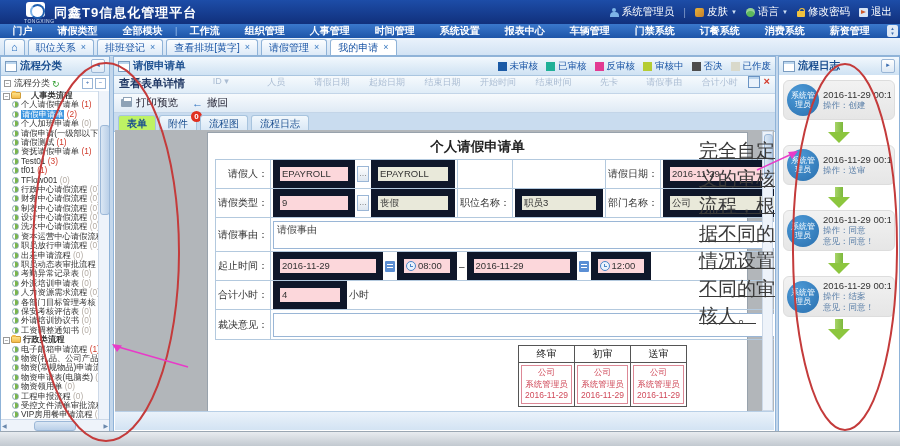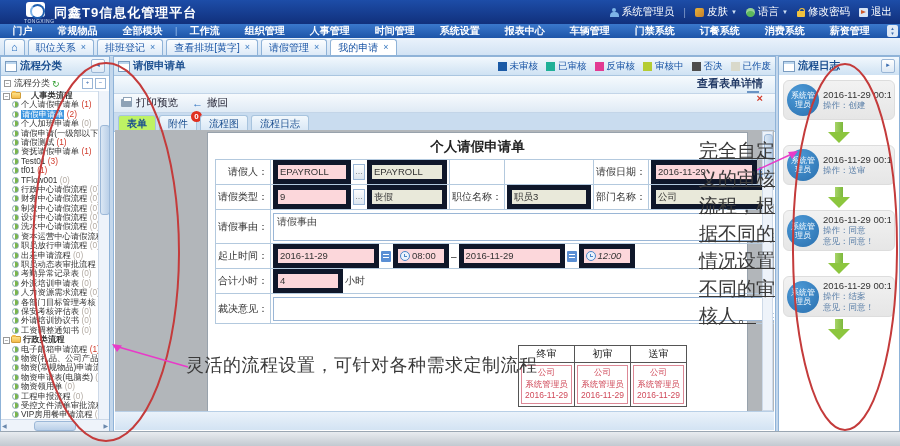--- a/index.html
+++ b/index.html
@@ -67,21 +67,21 @@
 
   .splitter{position:absolute;left:110px;top:56px;bottom:14px;width:3px;background:#c3d7ec;}
   .splitter .dots{position:absolute;top:185px;left:0;font-size:7px;color:#7a94b4;line-height:3px;}
 
   
   #mainpanel{left:113px;width:663px;}
   .legend{margin-left:auto;display:flex;align-items:center;gap:8px;font-weight:normal;}
   .legend .li{display:flex;align-items:center;gap:3px;font-size:9.5px;color:#1a55a5;}
   .legend .sw{width:9px;height:9px;display:inline-block;}
 
-  .dlg-title{height:17px;background:linear-gradient(#f6fafd,#dfecf7);border-bottom:1px solid #c3d5e8;display:flex;align-items:flex-end;padding:0 12px;flex-direction:column;}
+  .dlg-title{height:17px;background:linear-gradient(#f6fafd,#dfecf7);border-bottom:1px solid #c3d5e8;display:flex;align-items:flex-start;padding:0 5px;}
   .dlg-title .t{font-size:11px;font-weight:bold;color:#223a66;white-space:nowrap;}
   .ghost-heads{flex:1;display:flex;margin-left:8px;}
   .ghost-heads span{flex:1;text-align:center;font-size:9px;color:#9fb3cc;opacity:.85;white-space:nowrap;overflow:hidden;}
   .dlg-restore{width:10px;height:10px;border:1px solid #6a94c4;background:#eaf2fb;box-shadow:inset 0 2px 0 #bcd6ee;margin-right:4px;cursor:pointer;}
   .dlg-close{color:#d23a2a;font-size:11px;font-weight:bold;cursor:pointer;line-height:10px;}
 
   .dlg-toolbar{height:18px;background:linear-gradient(#f7fafd,#dfeaf5);border-bottom:1px solid #c3d5e8;display:flex;align-items:center;gap:14px;padding:0 7px;font-size:10.5px;color:#223;}
   .tool{display:flex;align-items:center;gap:4px;cursor:pointer;}
   .i-printer{width:11px;height:8px;background:#8ea2b6;border-radius:1px;position:relative;display:inline-block;}
   .i-printer::before{content:"";position:absolute;left:2px;top:-2px;width:7px;height:3px;background:#fff;border:1px solid #8ea2b6;}
@@ -95,21 +95,21 @@
   .dlg-content{position:absolute;left:1px;right:1px;top:73px;bottom:19px;background:#b2b6ba;overflow:hidden;}
   .dlg-footer{position:absolute;left:1px;right:1px;bottom:1px;height:18px;background:linear-gradient(#eaf2fa,#d3e3f3);border-top:1px solid #b8cfe6;}
   .sheet{position:absolute;left:92px;top:2px;width:541px;height:282px;background:#fff;border:1px solid #98a2ac;box-sizing:border-box;}
   .sheet-vscroll{position:absolute;right:1px;top:1px;bottom:1px;width:11px;background:#eef3fa;border:1px solid #cdd9e8;box-sizing:border-box;}
 
   .form-title{position:absolute;left:0;top:5px;width:100%;text-align:center;font-size:13.5px;font-weight:bold;color:#222;}
   table.form{position:absolute;left:7px;top:26px;border-collapse:collapse;table-layout:fixed;border-radius:23px;}
   table.form td{border:1px solid #b3c9de;font-size:10px;color:#333;padding:0 2px;vertical-align:middle;}
   td.flabel{text-align:right;padding-right:3px;white-space:nowrap;}
   .fx{display:flex;align-items:center;gap:2px;}
-  .inp{height:14px;line-height:14px;border:5px solid #0f172a;font-size:9.5px;color:#333;padding:0 2px;box-sizing:content-box;position:relative;white-space:nowrap;}
+  .inp{height:14px;line-height:14px;border:7px solid #0f172a;font-size:9.5px;color:#333;padding:0 2px;box-sizing:content-box;position:relative;white-space:nowrap;}
   .pink{background:#fcd7db;}
   .beige{background:#e9e9da;}
   .dots-btn{width:12px;height:16px;border:1px solid #9ab6d6;background:linear-gradient(#fefefe,#dde6ef);font-size:8px;line-height:14px;text-align:center;color:#555;cursor:pointer;box-sizing:border-box;}
   .i-cal{position:relative;display:inline-block;width:10px;height:11px;background:#5b8fd4;border-radius:1px;cursor:pointer;flex:none;}
   .i-cal::before{content:"";position:absolute;left:2px;right:2px;top:3px;height:1px;background:#fff;box-shadow:0 3px 0 #fff;}
   .i-clock{position:relative;display:inline-block;width:8px;height:8px;border:1px solid #4a86c8;border-radius:50%;background:#eaf2fc;flex:none;}
   .i-clock::before{content:"";position:absolute;left:3px;top:1.5px;width:1px;height:3px;background:#4a86c8;}
   .i-clock::after{content:"";position:absolute;left:3px;top:3.5px;width:3px;height:1px;background:#4a86c8;}
   .tarea{border:1px solid #9ab6d6;background:#fff;position:relative;font-size:10px;color:#444;padding:1px 3px;box-sizing:border-box;}
   .tarea::after{content:"";position:absolute;right:1px;bottom:1px;width:6px;height:6px;background:repeating-linear-gradient(135deg,#b0c4d8 0 1px,transparent 1px 3px);}
@@ -173,21 +173,21 @@
       <span class="tb-item">
           <span class="i-exit"></span>
           <span>退出</span>
         </span>
     </div>
   </div>
 
   <div class="menubar">
     <div id="menu-items" style="display:flex;align-items:center;">
         <span class="menu-item">门户</span>
-        <span class="menu-item">常规物品</span>
+        <span class="menu-item">请假类型</span>
         <span class="menu-item">全部模块</span>
         <span class="menu-div">|</span>
         <span class="menu-item">工作流</span>
         <span class="menu-item">组织管理</span>
         <span class="menu-item">人事管理</span>
         <span class="menu-item">时间管理</span>
         <span class="menu-item">系统设置</span>
         <span class="menu-item">报表中心</span>
         <span class="menu-item">车辆管理</span>
         <span class="menu-item">门禁系统</span>
@@ -322,20 +322,32 @@
           </span>
           <span class="li">
             <span class="sw" style="background: rgb(217, 217, 203);"></span>
             <span>已作废</span>
           </span>
         </span>
     </div>
 
     <div class="dlg-title">
       <span class="t">查看表单详情</span>
+      <span class="ghost-heads" id="ghost-heads">
+          <span>ID ▾</span>
+          <span>人员</span>
+          <span>请假日期</span>
+          <span>起始日期</span>
+          <span>结束日期</span>
+          <span>开始时间</span>
+          <span>结束时间</span>
+          <span>先卡</span>
+          <span>请假事由</span>
+          <span>合计小时</span>
+        </span>
       <span class="dlg-restore"></span>
       <span class="dlg-close">×</span>
     </div>
     <div class="dlg-toolbar">
       <span class="tool">
           <span class="i-printer"></span>
           <span>打印预览</span>
         </span>
       <span class="tool">
           <span class="i-recall">←</span>
@@ -415,21 +427,21 @@
                   <span class="fx">
               <span class="inp pink" style="width:92px;">2016-11-29</span>
               <span class="i-cal"></span>
               <span class="inp pink fx" style="width:42px;">
                       <span class="i-clock"></span>
                       <span>08:00</span>
                     </span>
               <span>–</span>
               <span class="inp pink" style="width:92px;">2016-11-29</span>
               <span class="i-cal"></span>
-              <span class="inp pink fx" style="width:42px;font-style:italic;">
+              <span class="inp pink fx" style="width:42px;">
                       <span class="i-clock"></span>
                       <span>12:00</span>
                     </span>
             </span>
                 </td>
           </tr>
           <tr style="height:24px;">
             <td class="flabel">合计小时：</td>
             <td colspan="5">
                   <span class="fx">
@@ -539,16 +551,15 @@
   <div class="statusbar"></div>
 
   <svg id="anno-svg" width="900" height="446">
     <ellipse cx="106" cy="252" rx="73" ry="189" fill="none" stroke="#c43b3b" stroke-width="2"></ellipse>
     <ellipse cx="845" cy="247" rx="52" ry="183" fill="none" stroke="#c43b3b" stroke-width="2"></ellipse>
     <line x1="188" y1="367" x2="115" y2="346" stroke="#e83ac8" stroke-width="1.5"></line>
     <polygon points="112,344 122,345.5 117,352" fill="#e83ac8"></polygon>
     <line x1="757" y1="170" x2="794" y2="153" stroke="#e83ac8" stroke-width="1.5"></line>
     <polygon points="798,151 788,152 792,159" fill="#e83ac8"></polygon>
   </svg>
-  <div class="anno-left">灵活的流程设置，可针对各种需求定制流程</div>
   <div class="anno-right">完全自定义的审核流程，根据不同的情况设置不同的审核人。</div>
 
 </div>
 
 </body></html>

